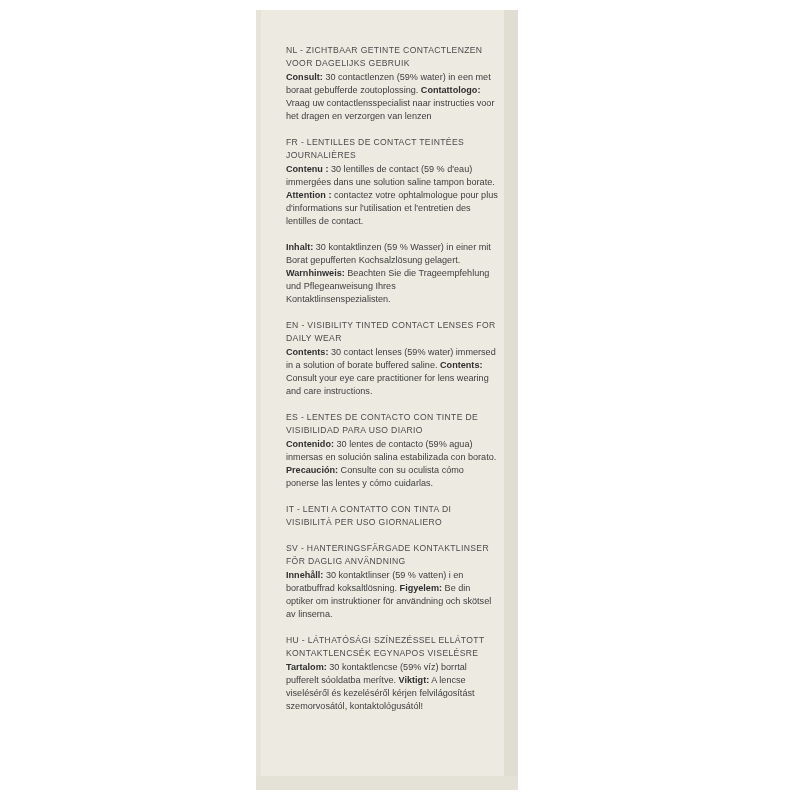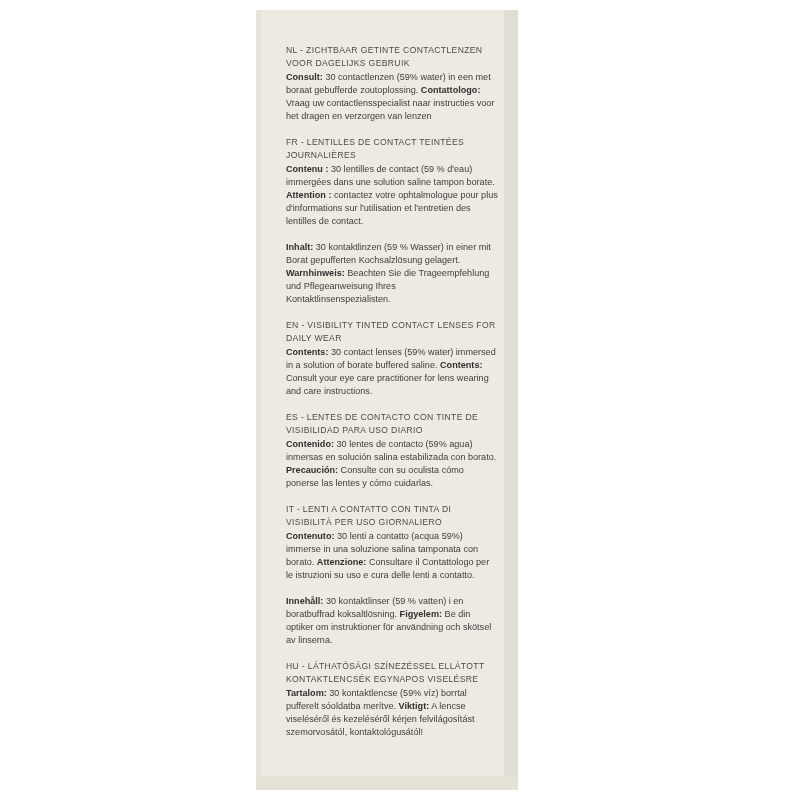--- a/index.html
+++ b/index.html
@@ -122,23 +122,23 @@
       <div class="block">
         <p class="heading">EN - VISIBILITY TINTED CONTACT LENSES FOR DAILY WEAR</p>
         <p class="body"><b>Contents:</b><span> 30 contact lenses (59% water) immersed in a solution of borate buffered saline.</span> <b>Contents:</b><span> Consult your eye care practitioner for lens wearing and care instructions.</span></p>
       </div>
       <div class="block">
         <p class="heading">ES - LENTES DE CONTACTO CON TINTE DE VISIBILIDAD PARA USO DIARIO</p>
         <p class="body"><b>Contenido:</b><span> 30 lentes de contacto (59% agua) inmersas en solución salina estabilizada con borato.</span> <b>Precaución:</b><span> Consulte con su oculista cómo ponerse las lentes y cómo cuidarlas.</span></p>
       </div>
       <div class="block">
         <p class="heading">IT - LENTI A CONTATTO CON TINTA DI VISIBILITÀ PER USO GIORNALIERO</p>
-        <p class="body"><b>Contenuto:</b><span> 30 lenti a contatto (acqua 59%) immerse in una soluzione salina tamponata con borato.</span> <b>Attenzione:</b><span> Consultare il Contattologo per le istruzioni su uso e cura delle lenti a contatto.</span></p>
       </div>
       <div class="block">
+        <p class="heading">SV - HANTERINGSFÄRGADE KONTAKTLINSER FÖR DAGLIG ANVÄNDNING</p>
         <p class="body"><b>Innehåll:</b><span> 30 kontaktlinser (59 % vatten) i en boratbuffrad koksaltlösning.</span> <b>Figyelem:</b><span> Be din optiker om instruktioner för användning och skötsel av linserna.</span></p>
       </div>
       <div class="block">
         <p class="heading">HU - LÁTHATÓSÁGI SZÍNEZÉSSEL ELLÁTOTT KONTAKTLENCSÉK EGYNAPOS VISELÉSRE</p>
         <p class="body"><b>Tartalom:</b><span> 30 kontaktlencse (59% víz) borrtal pufferelt sóoldatba merítve.</span> <b>Viktigt:</b><span> A lencse viseléséről és kezeléséről kérjen felvilágosítást szemorvosától, kontaktológusától!</span></p>
       </div>
     </div>
 </div>
 
 </body></html>

